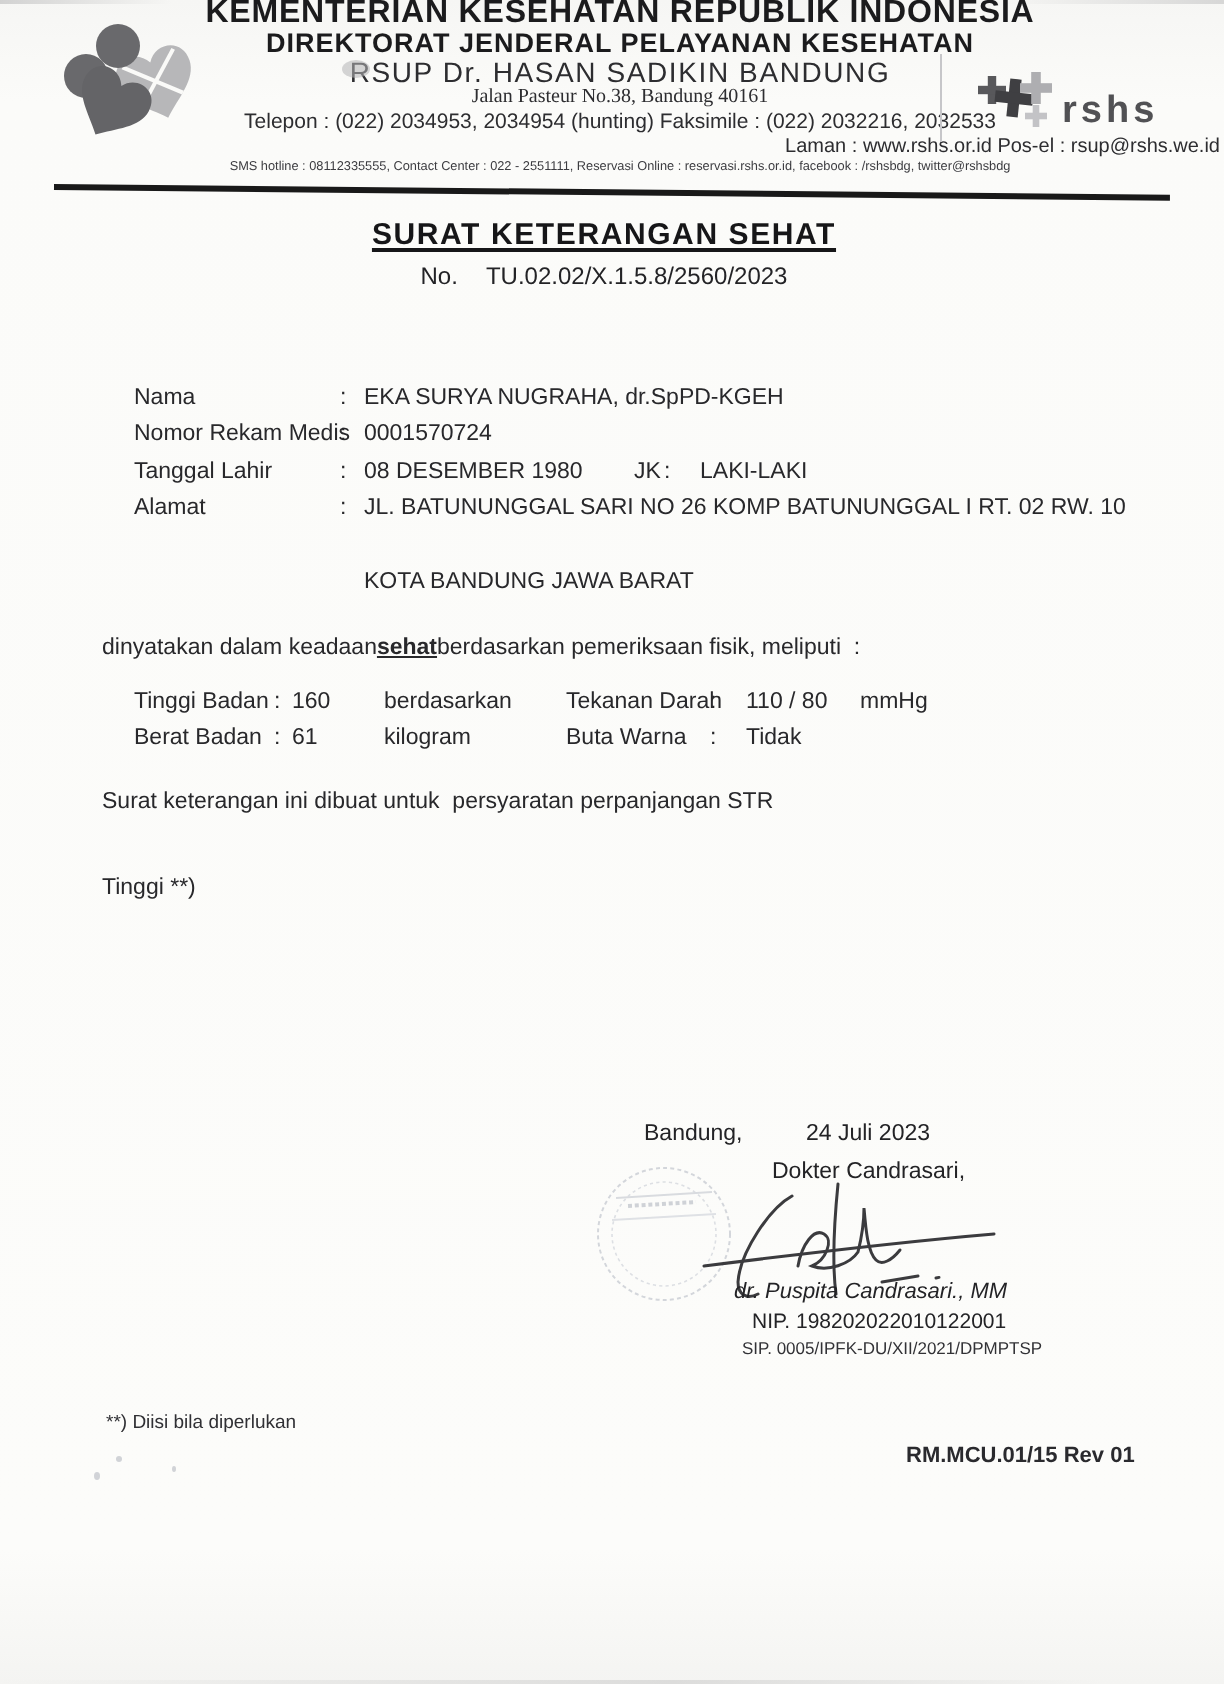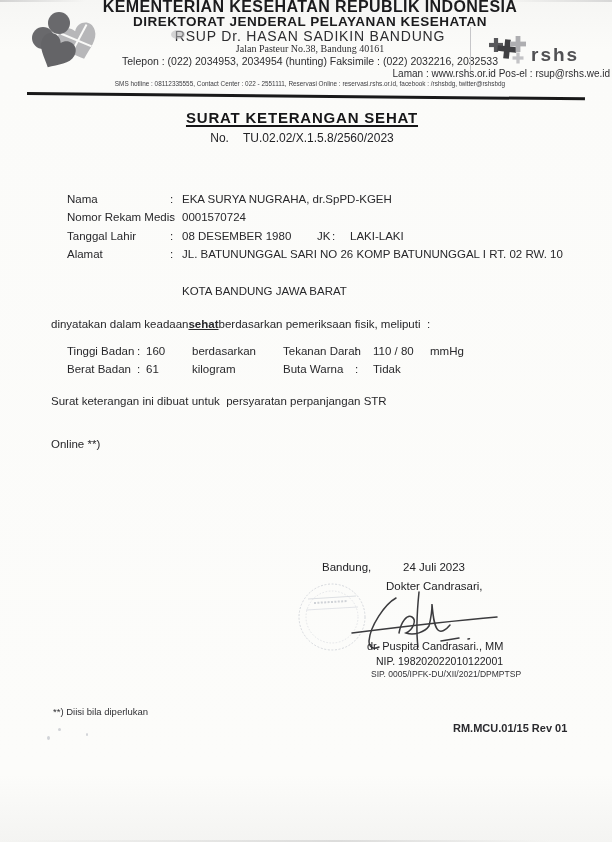--- a/index.html
+++ b/index.html
@@ -33,21 +33,21 @@
   .row span{position:absolute;white-space:pre-wrap;}
   .f-label{left:67px;} .f-colon{left:170px;} .f-value{left:182px;}
   .jk-label{left:317px;} .jk-colon{left:332px;} .jk-value{left:350px;}
   .v-label{left:67px;} .v-colon{left:137px;} .v-value{left:146px;} .v-unit{left:192px;}
   .v-label2{left:283px;} .v-colon2{left:355px;} .v-value2{left:373px;} .v-unit2{left:430px;}
   .hl{font-weight:bold;text-decoration:underline;margin:0 0;}
   
   .sig-city{top:561px;left:322px;font-size:11.5px;}
   .sig-date{top:561px;left:403px;font-size:11.5px;}
   .sig-role{top:580px;left:386px;font-size:11.5px;}
-  .sig-name{top:640px;left:367px;font-size:11px;}
+  .sig-name{top:640px;left:367px;font-size:11px;font-style:italic;}
   .sig-nip{top:655px;left:376px;font-size:10.5px;}
   .sig-sip{top:669px;left:371px;font-size:8.5px;color:#323236;}
   
   .footnote{top:706px;left:53px;font-size:9.5px;color:#303034;}
   .formcode{top:722px;left:453px;font-size:11px;font-weight:bold;color:#2a2a2e;}
   .speck{border-radius:50%;background:#b4b7bf;opacity:.6;}
   .edge-top{top:0;left:0;width:612px;height:2px;opacity:.8;
     background:linear-gradient(90deg,#c9c9c9 0%,rgba(201,201,201,0) 14%,rgba(201,201,201,0) 82%,#cfcfcf 100%);}
   .edge-bottom{bottom:0;left:0;width:612px;height:2px;opacity:.5;
     background:linear-gradient(90deg,rgba(190,190,190,0) 0%,#c4c4c4 55%,rgba(190,190,190,0) 90%);}
@@ -165,21 +165,21 @@
     <span class="v-label">Berat Badan</span>
     <span class="v-colon">:</span>
     <span class="v-value">61</span>
     <span class="v-unit">kilogram</span>
     <span class="v-label2">Buta Warna</span>
     <span class="v-colon2">:</span>
     <span class="v-value2">Tidak</span>
   </div>
 
   <div class="abs para t" style="top:395px">Surat keterangan ini dibuat untuk  persyaratan perpanjangan STR</div>
-  <div class="abs para t" style="top:438px">Online **)</div>
+  <div class="abs para t" style="top:438px">Tinggi **)</div>
 
   <div class="abs sig-city t">Bandung,</div>
   <div class="abs sig-date t">24 Juli 2023</div>
   <div class="abs sig-role t">Dokter Candrasari,</div>
 
   <svg class="abs" style="left:0;top:0" width="612" height="842" viewBox="0 0 612 842" aria-hidden="true">
     <g opacity="0.85">
       <circle cx="332" cy="617" r="33" fill="none" stroke="#cdd0d6" stroke-width="1" stroke-dasharray="2 1.6"></circle>
       <circle cx="332" cy="617" r="26" fill="none" stroke="#d8dbe0" stroke-width="0.8" stroke-dasharray="1.6 1.6"></circle>
       <line x1="308" y1="599" x2="356" y2="596" stroke="#d3d6db" stroke-width="0.9"></line>

